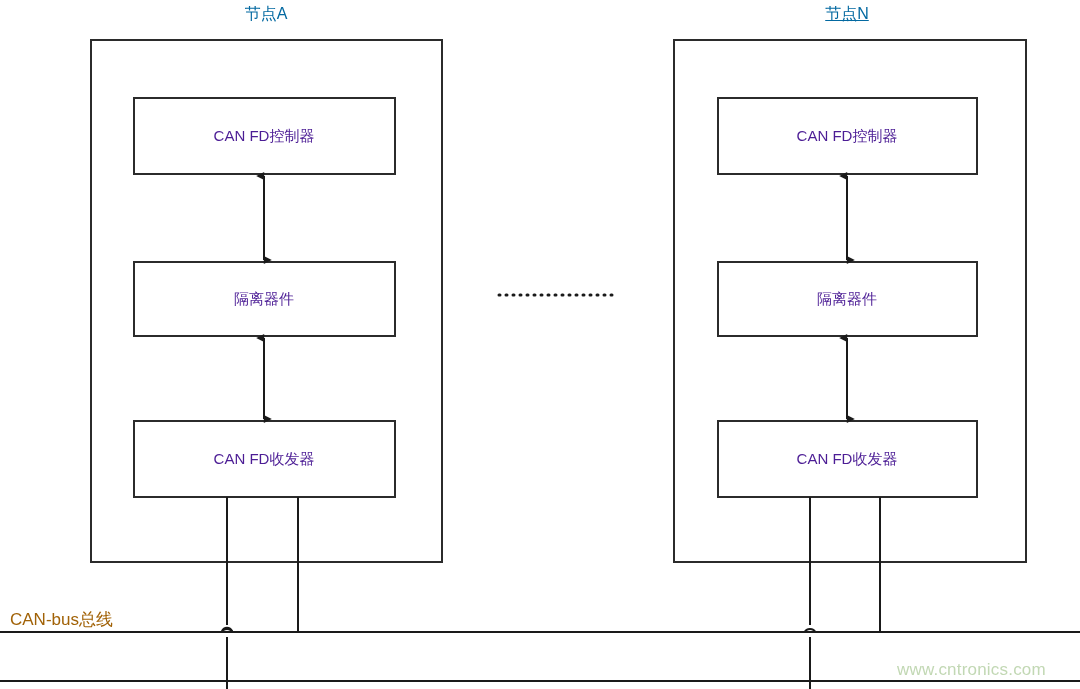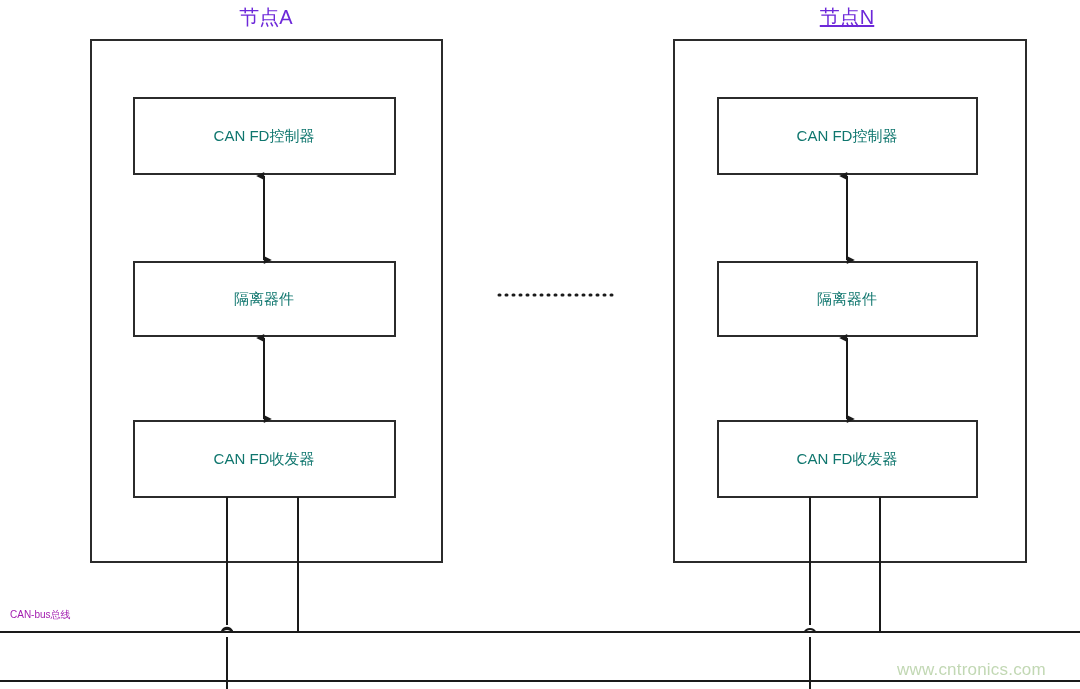--- a/index.html
+++ b/index.html
@@ -15,37 +15,37 @@
     font-family: "Liberation Sans", "DejaVu Sans", sans-serif;
     overflow: hidden;
   }
   #canvas svg {
     position: absolute;
     left: 0;
     top: 0;
   }
   .node-title {
     position: absolute;
-    font-size: 20px;
-    color: #6d28d9;
+    font-size: 16px;
+    color: #0369a1;
     text-align: center;
     white-space: nowrap;
     transform: translateX(-50%);
   }
   .block-label {
     position: absolute;
     font-size: 15px;
-    color: #0f766e;
+    color: #4c1d95;
     white-space: nowrap;
     transform: translate(-50%, -50%);
   }
   .bus-label {
     position: absolute;
-    font-size: 10px;
-    color: #a21caf;
+    font-size: 17px;
+    color: #a16207;
     white-space: nowrap;
   }
   .watermark {
     position: absolute;
     font-size: 17px;
     color: #c2d8b4;
     white-space: nowrap;
     letter-spacing: 0.2px;
   }
 </style>

